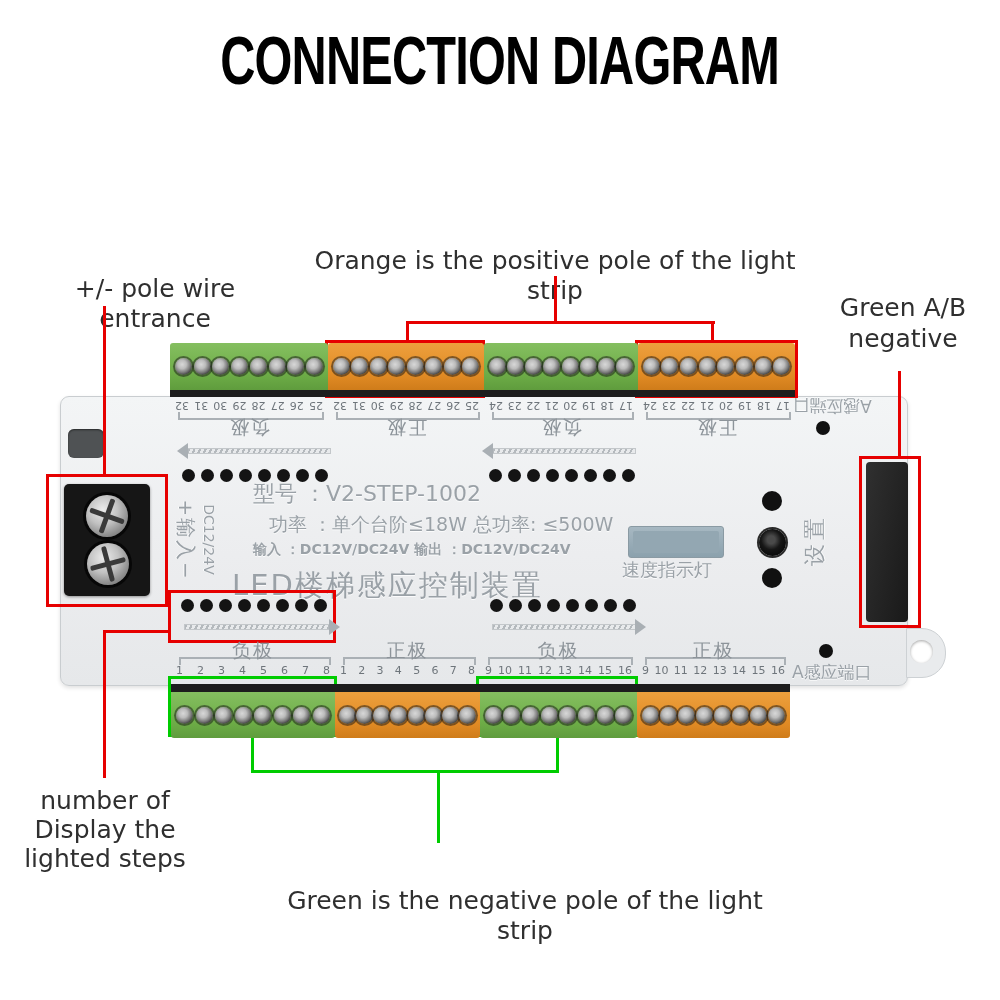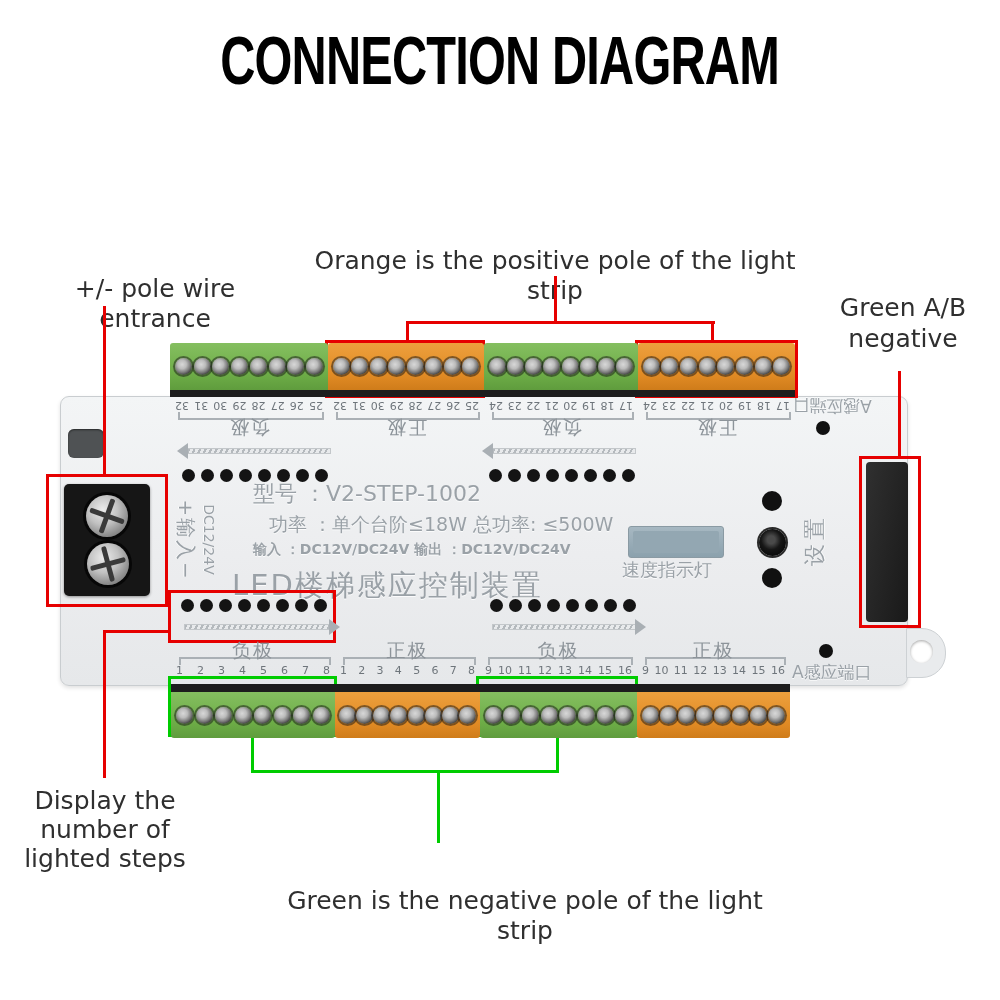--- a/index.html
+++ b/index.html
@@ -74,22 +74,22 @@
     <span>CONNECTION DIAGRAM</span>
   </div>
 
   <div class="abs ann" style="left:20px;top:274px;width:270px;">+/- pole wire entrance</div>
   <div class="abs ann" style="left:295px;top:246px;width:520px;">Orange is the positive pole of the light strip</div>
   <div class="abs ann" style="left:833px;top:292px;width:140px;line-height:31px;">
     <div>Green A/B</div>
     <div>negative</div>
   </div>
   <div class="abs ann" style="left:15px;top:786px;width:180px;line-height:29px;">
+    <div>number of</div>
     <div>Display the</div>
-    <div>number of</div>
     <div>lighted steps</div>
   </div>
   <div class="abs ann" style="left:270px;top:842px;width:510px;margin-top:44px;">Green is the negative pole of the light strip</div>
 
   <div class="abs" id="device-body"></div>
   <div class="abs" id="mount-notch"></div>
   <div class="abs" id="ear-right"></div>
   <div class="abs" id="ear-right-hole"></div>
 
   <div class="abs" id="power-terminal"></div>

